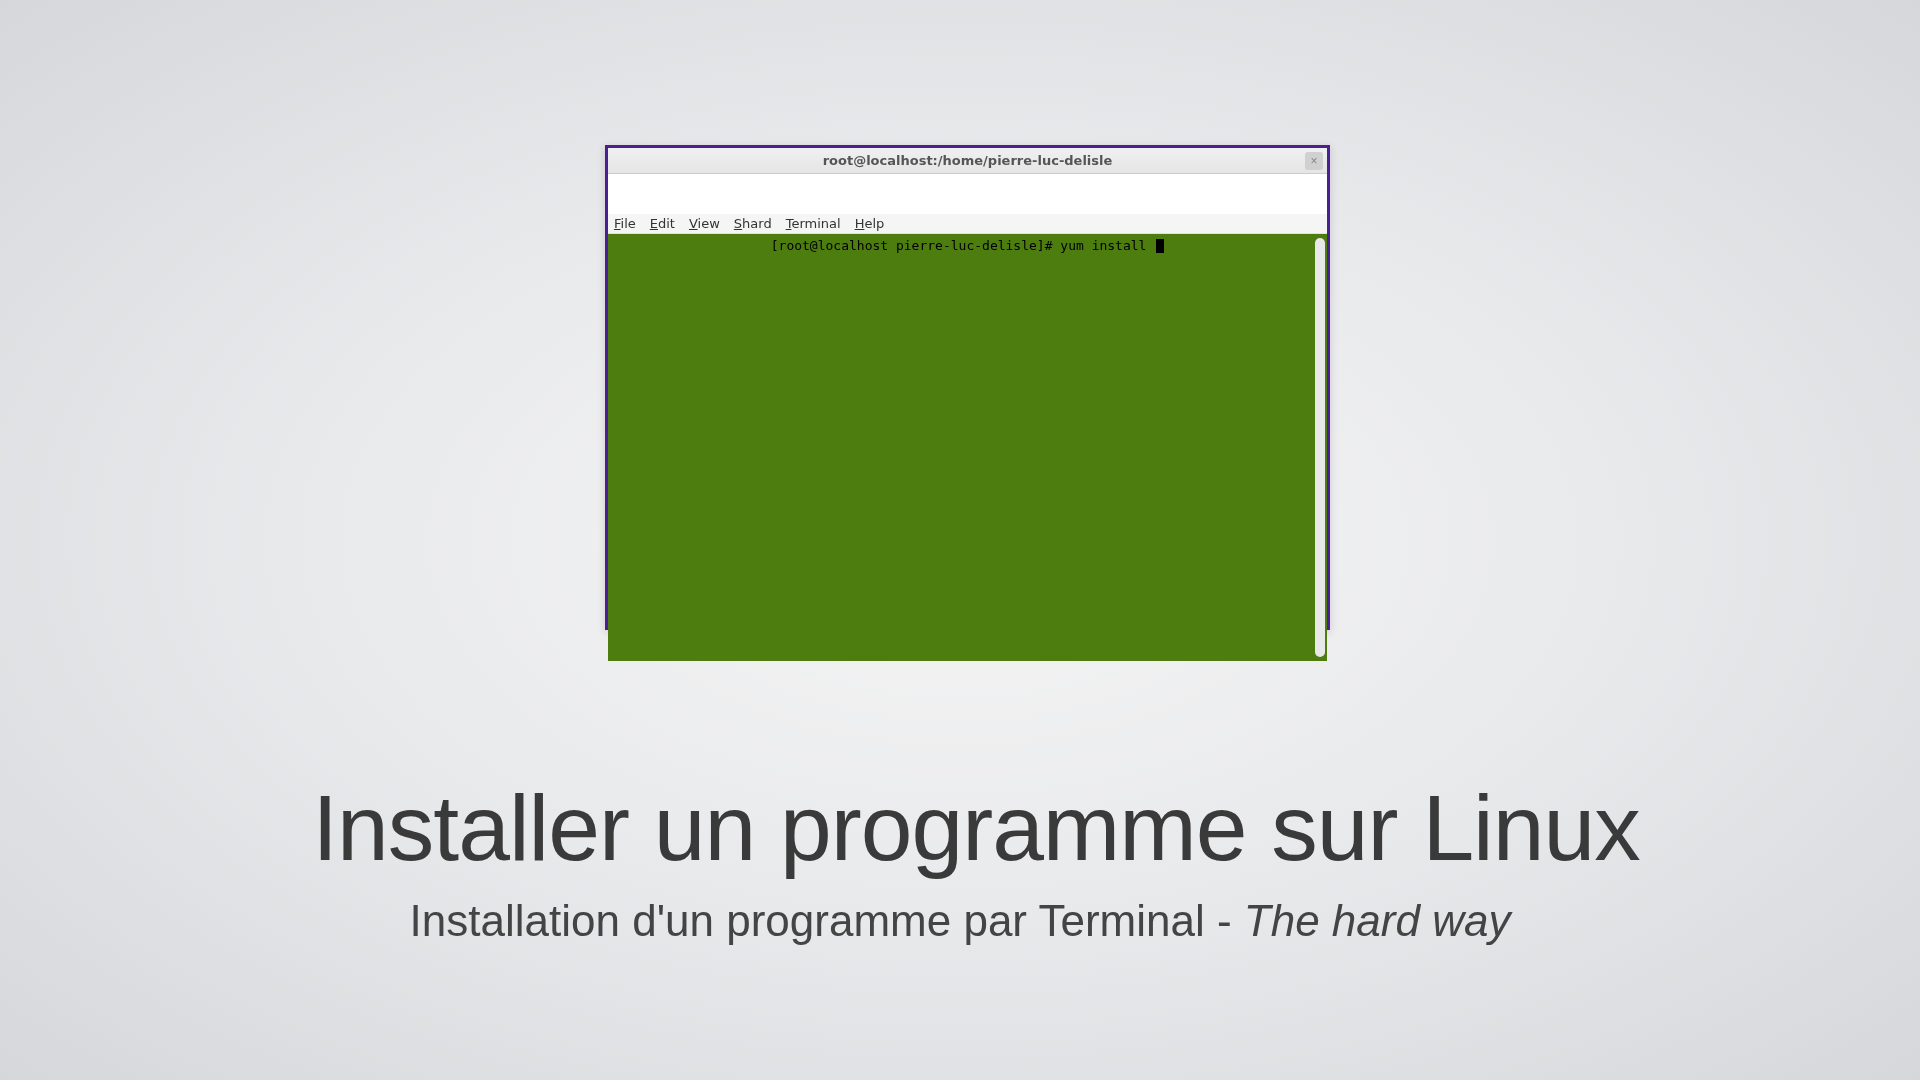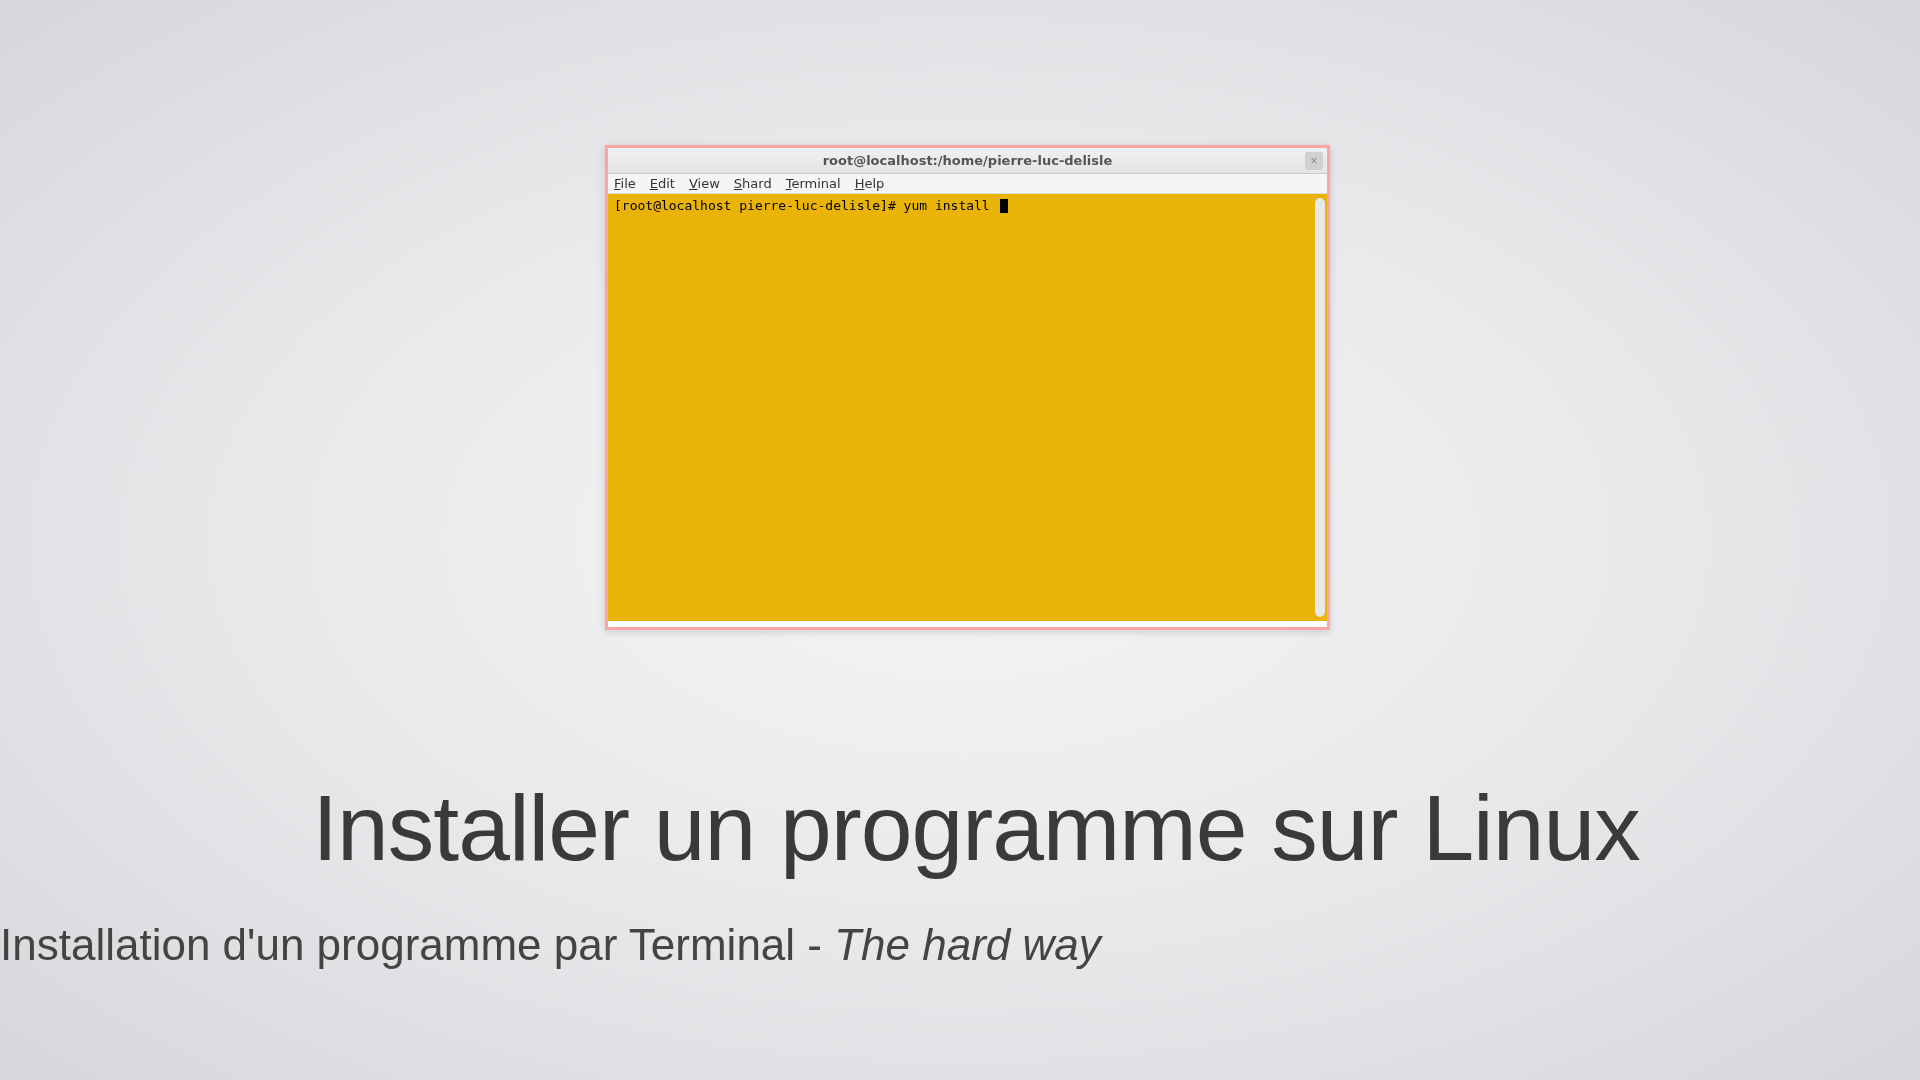--- a/index.html
+++ b/index.html
@@ -25,21 +25,21 @@
       align-items: center;
     }
     
     .terminal-window {
       position: absolute;
       top: 145px;
       left: 605px;
       width: 725px;
       height: 485px;
       background: #ffffff;
-      border: 3px solid #fca5a5;
+      border: 3px solid #4c1d95;
       box-shadow: 0 2px 8px rgba(0,0,0,0.15);
     }
     
     .titlebar {
       height: 26px;
       background: linear-gradient(to bottom, #f0f0f0 0%, #e5e5e5 100%);
       border-bottom: 1px solid #ccc;
       display: flex;
       align-items: center;
       justify-content: center;
@@ -70,42 +70,44 @@
     }
     
     .menubar {
       height: 20px;
       background: #f5f5f5;
       border-bottom: 1px solid #e0e0e0;
       display: flex;
       align-items: center;
       padding: 0 6px;
       gap: 14px;
+      margin-top: 40px;
     }
     
     .menu-item {
       font-size: 13px;
       color: #333;
       cursor: pointer;
       font-family: "DejaVu Sans", Arial, sans-serif;
     }
     
     .menu-item .underline {
       text-decoration: underline;
     }
     
     .terminal-body {
       height: calc(100% - 52px);
-      background: #eab308;
+      background: #4d7c0f;
       padding: 4px 6px;
       font-family: "DejaVu Sans Mono", "Courier New", monospace;
       font-size: 13px;
       color: #000;
       position: relative;
       overflow: hidden;
+      text-align: center;
     }
     
     .terminal-line {
       white-space: pre;
       line-height: 1.3;
     }
     
     .cursor-block {
       display: inline-block;
       width: 8px;
@@ -132,23 +134,23 @@
       text-align: center;
       font-size: 93px;
       font-weight: 400;
       color: #3a3a3a;
       letter-spacing: -1px;
       padding-left: 32px;
     }
     
     .slide-subtitle {
       position: absolute;
-      top: 920px;
+      top: 896px;
       width: 100%;
-      text-align: left;
+      text-align: center;
       font-size: 44px;
       font-weight: 400;
       color: #444;
     }
     
     .slide-subtitle .italic {
       font-style: italic;
     }
   </style>
 </head>

